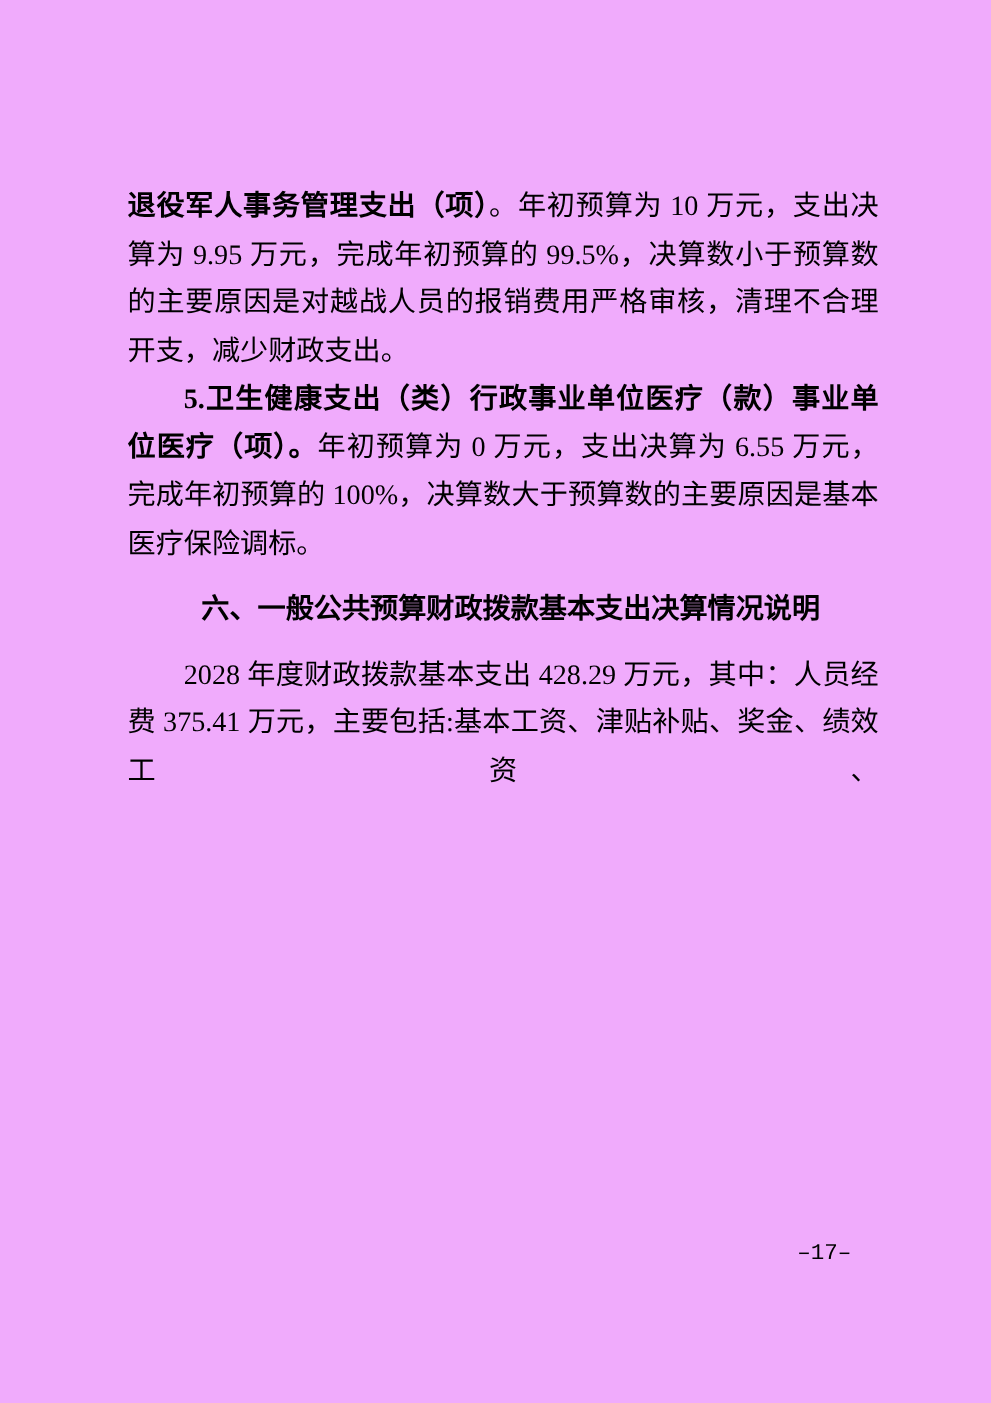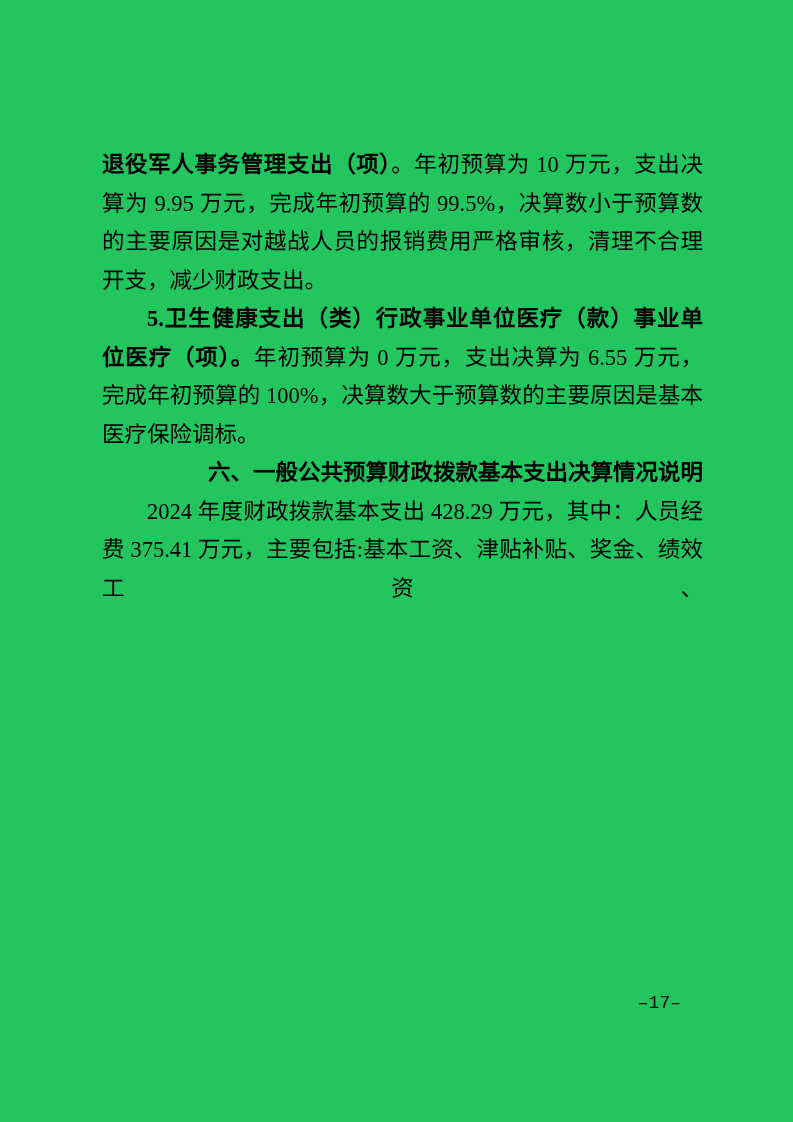--- a/index.html
+++ b/index.html
@@ -4,21 +4,21 @@
 <style>
   html, body {
     margin: 0;
     padding: 0;
     background: #ffffff;
   }
   .page {
     position: relative;
     width: 793px;
     height: 1122px;
-    background: #22c55e;
+    background: #f0abfc;
     overflow: hidden;
     font-family: "Liberation Serif", "DejaVu Serif", serif;
     color: #000000;
   }
   .content {
     position: absolute;
     left: 102px;
     top: 146px;
     width: 601px;
     font-size: 22.5px;
@@ -33,28 +33,28 @@
   p.indent {
     text-indent: 2em;
   }
   .lead {
     font-weight: 700;
   }
   .lead.condensed {
     letter-spacing: -1.5px;
   }
   h2.heading {
-    margin: 0;
+    margin: 14px;
     padding: 0;
     font-family: "Liberation Sans", "DejaVu Sans", sans-serif;
     font-weight: 700;
     font-size: 22.5px;
     line-height: 38.5px;
     text-indent: 2em;
-    text-align: right;
+    text-align: left;
   }
   p.fill-last {
     text-align-last: justify;
   }
   .page-number {
     position: absolute;
     top: 992px;
     right: 112px;
     font-size: 18px;
     line-height: 22px;
@@ -70,18 +70,18 @@
 
     <p class="para"><span class="lead">退役军人事务管理支出（项）</span><span>。年初预算为 10 万元，支出决算为 9.95 万元，完成年初预算的 99.5%，决算数小于预算数的主要原因是对越战人员的报销费用严格审核，清理不合理开支，减少财政支出。</span></p>
 
 
     <p class="para indent"><span class="lead">5.卫生健康支出（类）行政事业单位医疗（款）事业单位医疗（项）。</span><span>年初预算为 0 万元，支出决算为 6.55 万元，完成年初预算的 100%，决算数大于预算数的主要原因是基本医疗保险调标。</span></p>
 
 
 
     <h2 class="heading">六、一般公共预算财政拨款基本支出决算情况说明</h2>
 
-    <p class="para indent fill-last">2024 年度财政拨款基本支出 428.29 万元，其中：人员经费 375.41 万元，主要包括:基本工资、津贴补贴、奖金、绩效工资、</p>
+    <p class="para indent fill-last">2028 年度财政拨款基本支出 428.29 万元，其中：人员经费 375.41 万元，主要包括:基本工资、津贴补贴、奖金、绩效工资、</p>
 
   </div>
 
   <div class="page-number">–17–</div>
 </div>
 
 </body></html>

